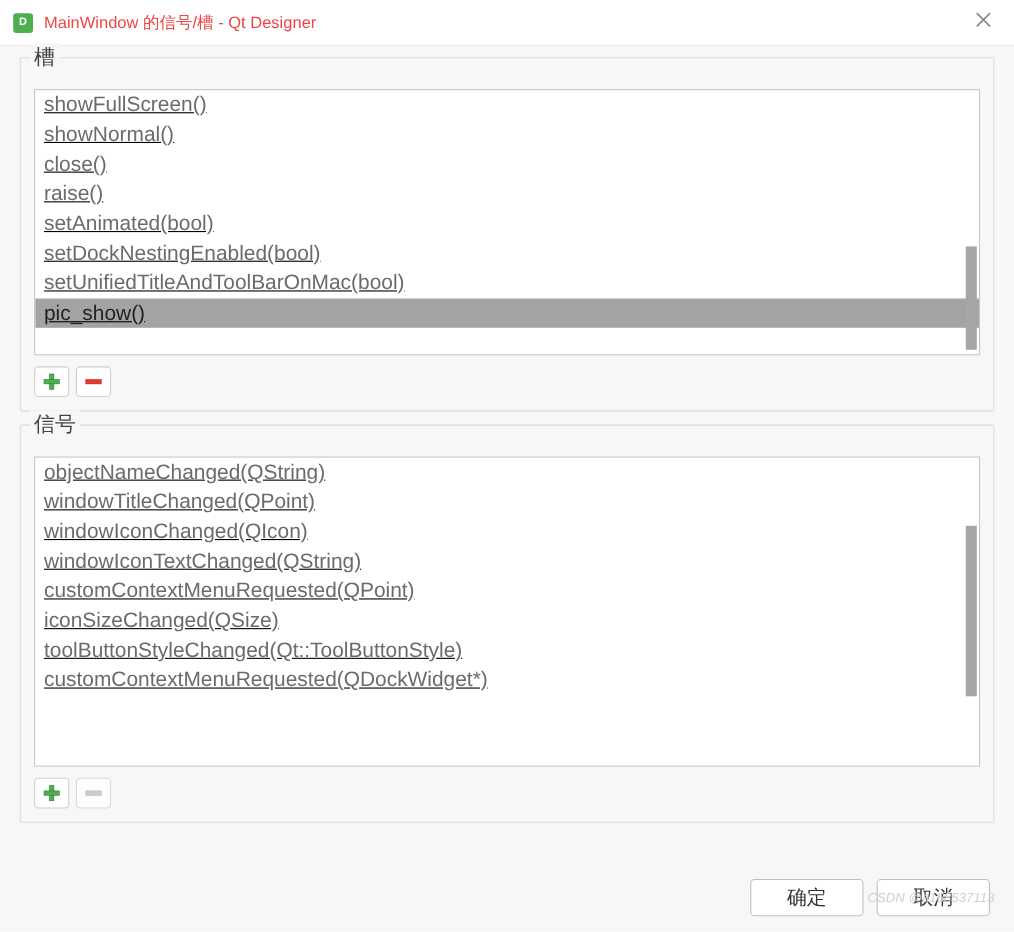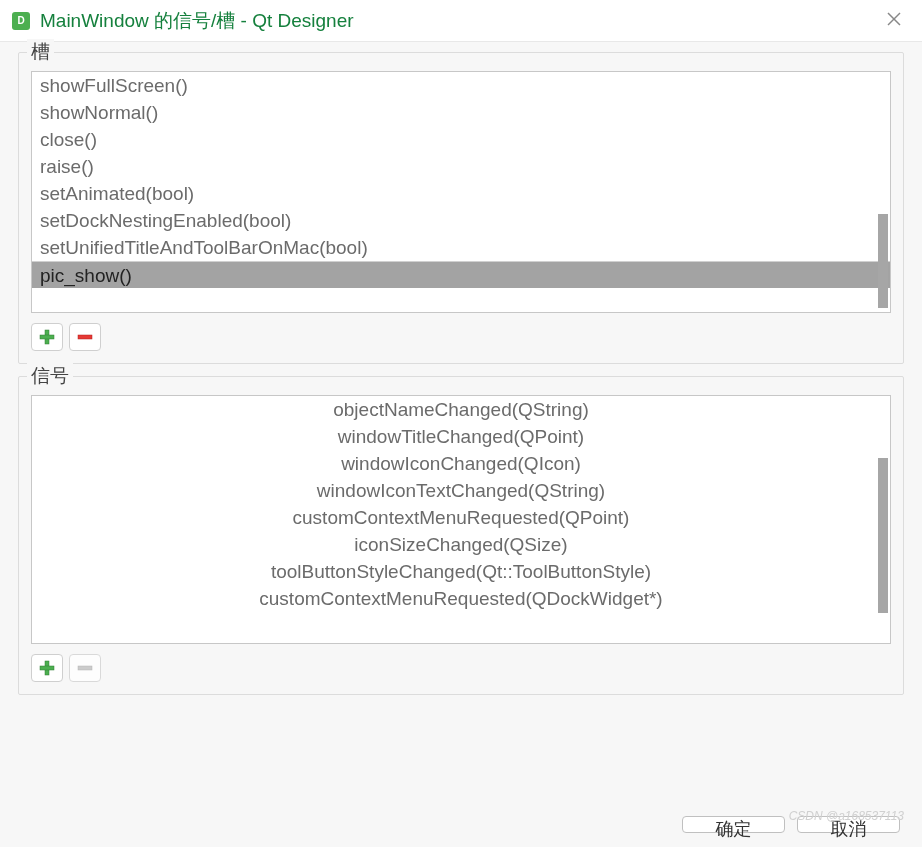--- a/index.html
+++ b/index.html
@@ -25,22 +25,22 @@
       border-radius: 3px;
       display: flex;
       align-items: center;
       justify-content: center;
       color: #fff;
       font-size: 10px;
       font-weight: bold;
       margin-right: 10px;
     }
     .titlebar-title {
-      color: #15803d;
-      font-size: 19px;
+      color: #ef4444;
+      font-size: 15px;
       flex: 1;
     }
     .titlebar-close {
       color: #888;
       font-size: 20px;
       cursor: pointer;
       padding: 4px 8px;
     }
     .body-content {
       padding: 10px 18px 0 18px;
@@ -63,23 +63,24 @@
       left: 8px;
       background: #f7f7f7;
       padding: 0 4px;
       font-size: 19px;
       color: #444;
     }
     .list-container {
       position: relative;
       background: #ffffff;
       border: 1px solid #c7c7c7;
-      margin-top: 4px;
+      margin-top: 14px;
       height: 242px;
       overflow: hidden;
+      text-decoration: underline;
     }
     .list-inner {
       padding: 0;
     }
     .list-item {
       font-size: 19px;
       color: #6b6b6b;
       padding: 0 8px;
       line-height: 27px;
       height: 27px;
@@ -130,38 +131,38 @@
     .minus-svg { width: 16px; height: 16px; }
     .dialog-buttons {
       display: flex;
       justify-content: flex-end;
       gap: 12px;
       padding: 14px 4px 14px 0;
       margin-top: auto;
     }
     .dlg-btn {
       min-width: 103px;
-      height: 17px;
+      height: 34px;
       border: 1px solid #c0c0c0;
       border-radius: 4px;
       background: #ffffff;
       font-size: 18px;
       color: #333;
       cursor: pointer;
     }
     .watermark {
       position: absolute;
       right: 18px;
       bottom: 24px;
       font-size: 12px;
       color: #d0d0d0;
       font-style: italic;
       pointer-events: none;
     }
-    .signals-list { height: 249px; text-align: center; }
+    .signals-list { height: 282px; }
   </style>
 </head>
 <body>
 
 <div class="titlebar">
   <div class="titlebar-icon">D</div>
   <div class="titlebar-title">MainWindow 的信号/槽 - Qt Designer</div>
   <div class="titlebar-close">
     <svg width="16" height="16" viewBox="0 0 16 16">
         <line x1="2" y1="2" x2="14" y2="14" stroke="#888" stroke-width="1.5"></line>

